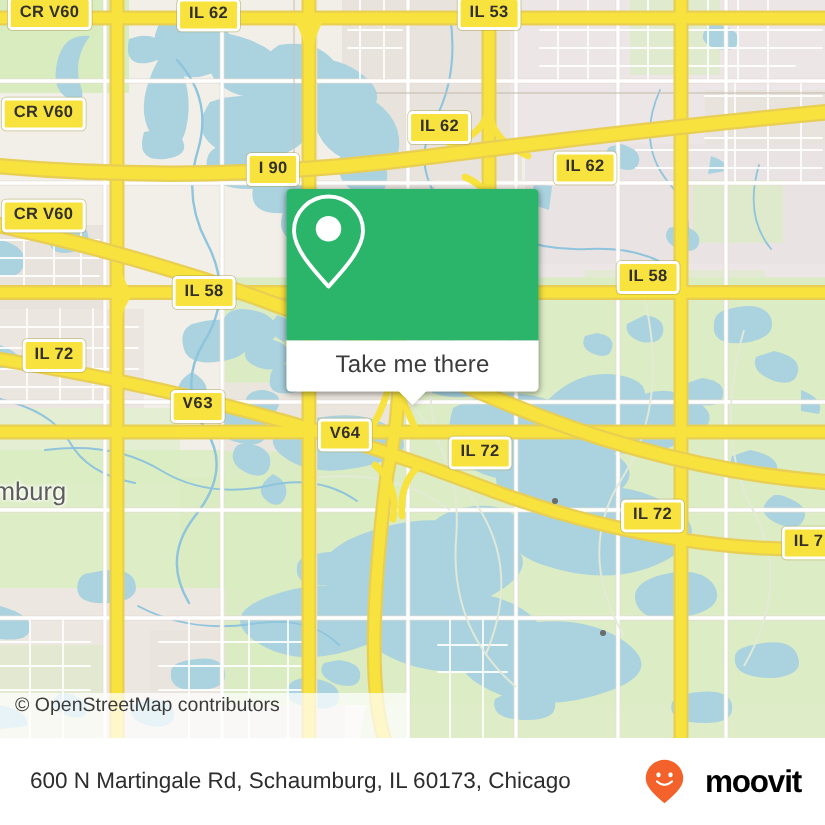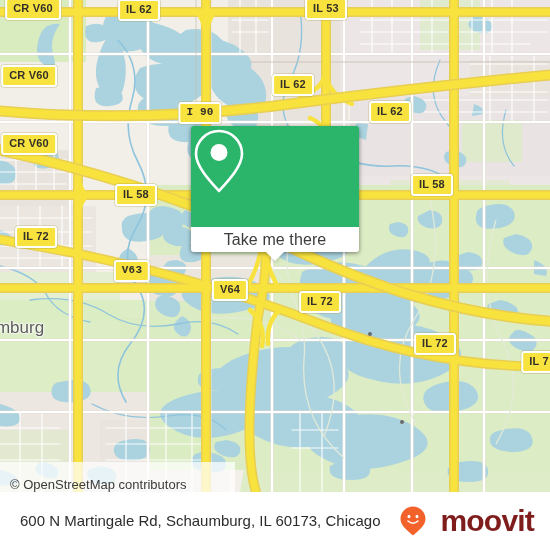--- a/index.html
+++ b/index.html
@@ -51,21 +51,21 @@
     overflow:visible;
     filter:drop-shadow(0 1px 2px rgba(0,0,0,.22));
   }
   #popup-top{
     height:101px;
     background:#2bb56b;
     border-radius:3px 3px 0 0;
     display:flex;align-items:center;justify-content:center;
   }
   #popup-bottom{
-    height:25px;
+    height:34px;
     background:#ffffff;
     border-radius:0 0 3px 3px;
     display:flex;align-items:center;justify-content:center;
     position:relative;
   }
   #popup-label{
     color:#3c3c3c;
     font-size:16px;
     letter-spacing:.1px;
     white-space:nowrap;
@@ -78,23 +78,23 @@
     border-left:10px solid transparent;
     border-right:10px solid transparent;
     border-top:10px solid #ffffff;
   }
 
   
   #attrib{
     position:absolute;
     left:0;top:462px;
     height:30px;
-    width:235px;
+    width:273px;
     background:rgba(255,255,255,.72);
-    display:flex;align-items:flex-end;
+    display:flex;align-items:flex-start;
     padding-left:10px;
     box-sizing:border-box;
   }
   #attrib span{
     color:#3b3b3b;
     font-size:13px;
     white-space:nowrap;
   }
 
   
@@ -109,22 +109,22 @@
   }
   #footer-address{
     color:#2d2d2d;
     font-size:15px;
     line-height:1.33;
     max-width:370px;
   }
   #brand{display:flex;align-items:center;gap:2px;}
   #brand-mark{width:26px;height:30px;flex:0 0 auto;}
   #brand-text{
-    color:#7f1d1d;
-    font-size:30px;
+    color:#000000;
+    font-size:21px;
     font-weight:bold;
     letter-spacing:-0.8px;
     line-height:1;
     margin-left:12px;
   }
 </style>
 </head>
 <body>
 
 <div id="app">
@@ -413,21 +413,21 @@
     </svg>
 
     <div class="place-label" style="left:20px;top:328px;">mburg</div>
 
     <div class="shield" style="left:33px;top:9px;">CR V60</div>
     <div class="shield" style="left:139px;top:10px;">IL 62</div>
     <div class="shield" style="left:326px;top:9px;">IL 53</div>
     <div class="shield" style="left:29px;top:76px;">CR V60</div>
     <div class="shield" style="left:293px;top:85px;">IL 62</div>
     <div class="shield" style="left:390px;top:112px;">IL 62</div>
-    <div class="shield" style="left:200px;top:113px;font-family:Liberation Mono, monospace;">I 90</div>
+    <div class="shield" style="left:182px;top:113px;">I 90</div>
     <div class="shield" style="left:29px;top:144px;">CR V60</div>
     <div class="shield" style="left:136px;top:195px;">IL 58</div>
     <div class="shield" style="left:432px;top:185px;">IL 58</div>
     <div class="shield" style="left:36px;top:237px;">IL 72</div>
     <div class="shield" style="left:132px;top:271px;font-family:Liberation Mono, monospace;">V63</div>
     <div class="shield" style="left:230px;top:290px;">V64</div>
     <div class="shield" style="left:320px;top:302px;">IL 72</div>
     <div class="shield" style="left:435px;top:344px;">IL 72</div>
     <div class="shield" style="left:539px;top:362px;">IL 7</div>
 

